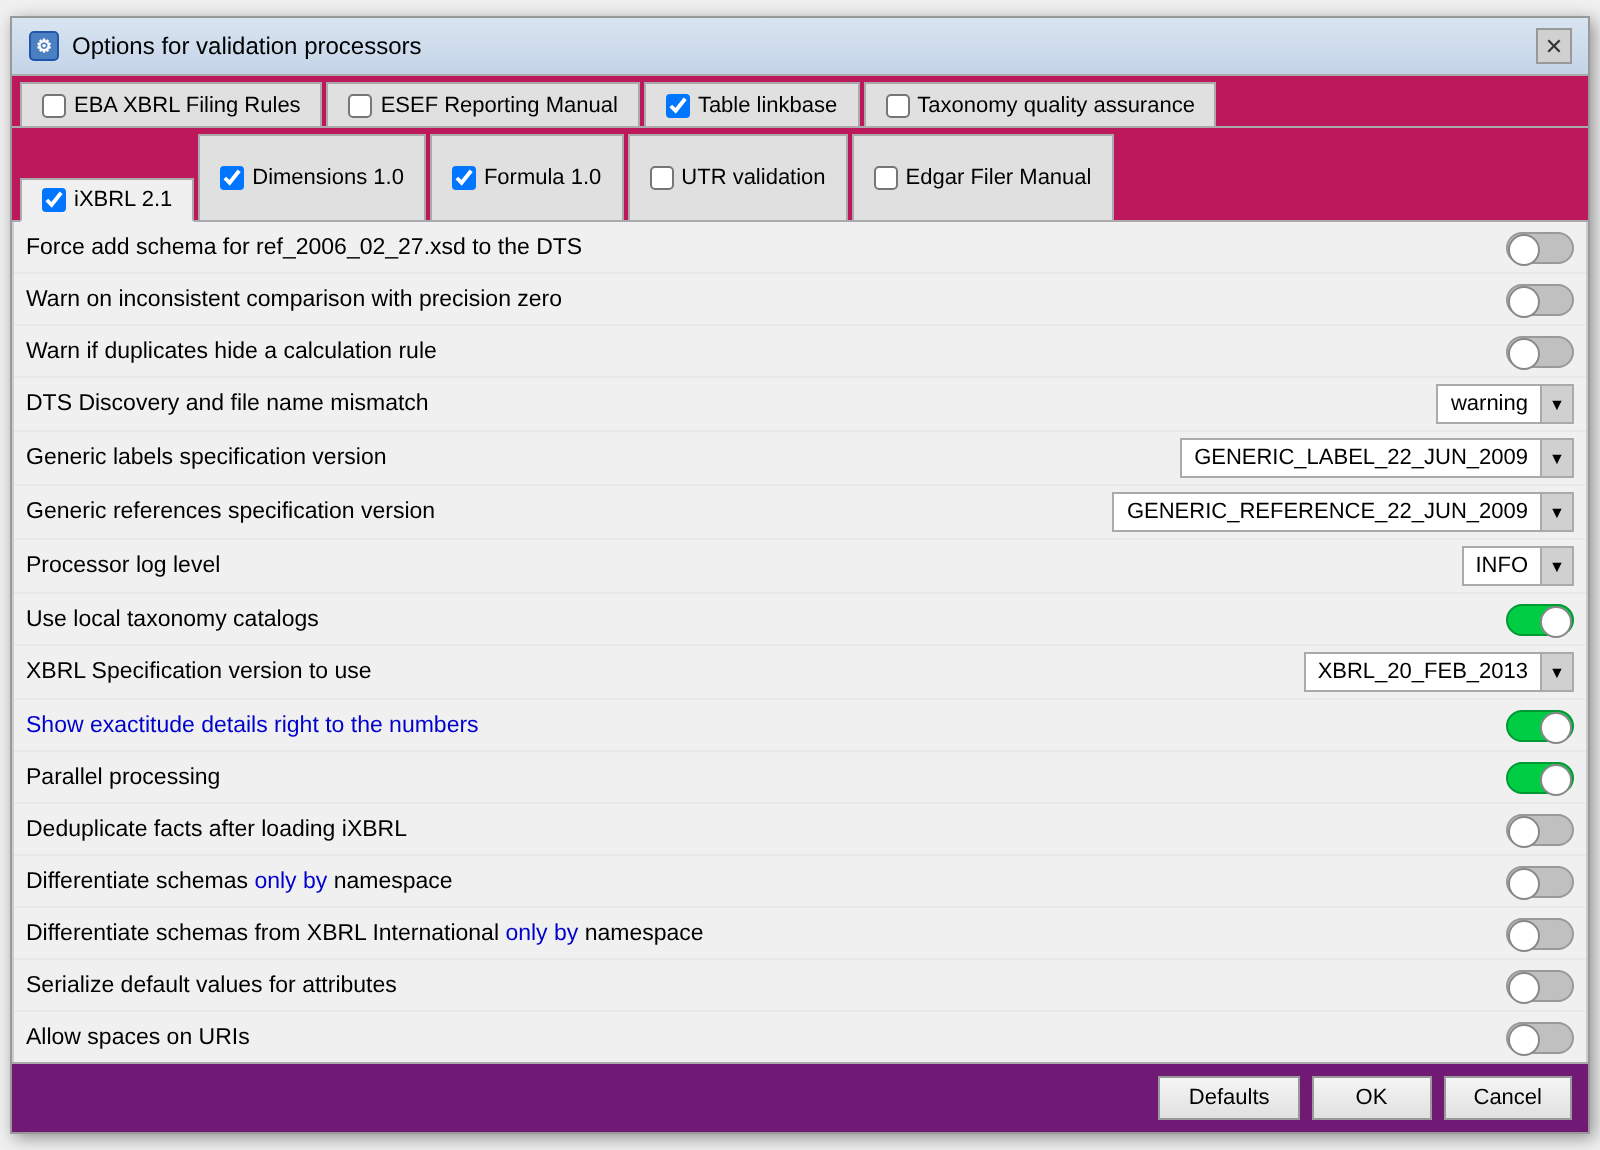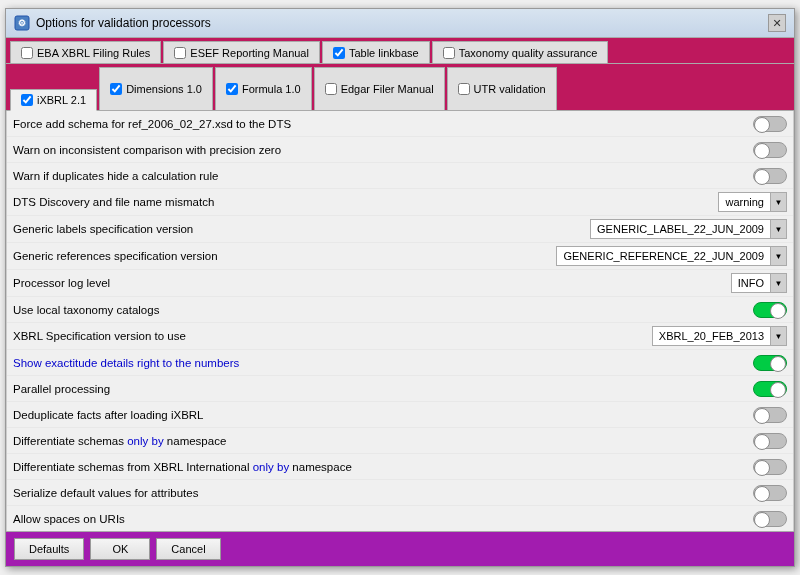--- a/index.html
+++ b/index.html
@@ -154,26 +154,26 @@
       width: 16px;
       height: 100%;
       display: flex;
       align-items: center;
       justify-content: center;
       font-size: 8px;
       border-left: 1px solid #aaa;
     }
     .footer {
       display: flex;
-      justify-content: flex-start;
+      justify-content: flex-end;
       align-items: center;
       padding: 6px 8px;
       gap: 6px;
       border-top: 1px solid #aaa;
-      background: #a21caf;
+      background: #701a75;
     }
     .btn {
       padding: 4px 14px;
       background: linear-gradient(to bottom, #f5f5f5, #e0e0e0);
       border: 1px solid #999;
       cursor: pointer;
       font-size: 11px;
       min-width: 60px;
       text-align: center;
     }
@@ -226,25 +226,25 @@
     <div class="tab">
       <input type="checkbox" checked="" style="">
       <span>Dimensions 1.0</span>
     </div>
     <div class="tab">
       <input type="checkbox" checked="" style="">
       <span>Formula 1.0</span>
     </div>
     <div class="tab">
       <input type="checkbox" style="">
+      <span>UTR validation</span>
+    </div>
+    <div class="tab">
+      <input type="checkbox" style="">
       <span>Edgar Filer Manual</span>
-    </div>
-    <div class="tab">
-      <input type="checkbox" style="">
-      <span>UTR validation</span>
     </div>
   </div>
 
   <div style="display:flex; height:420px; border-left:1px solid #ccc; border-right:1px solid #ccc;">
     <div class="content-scroll" style="flex:1;">
 
       <div class="row">
         <span class="row-label">Force add schema for ref_2006_02_27.xsd to the DTS</span>
         <div class="toggle off"></div>
       </div>

